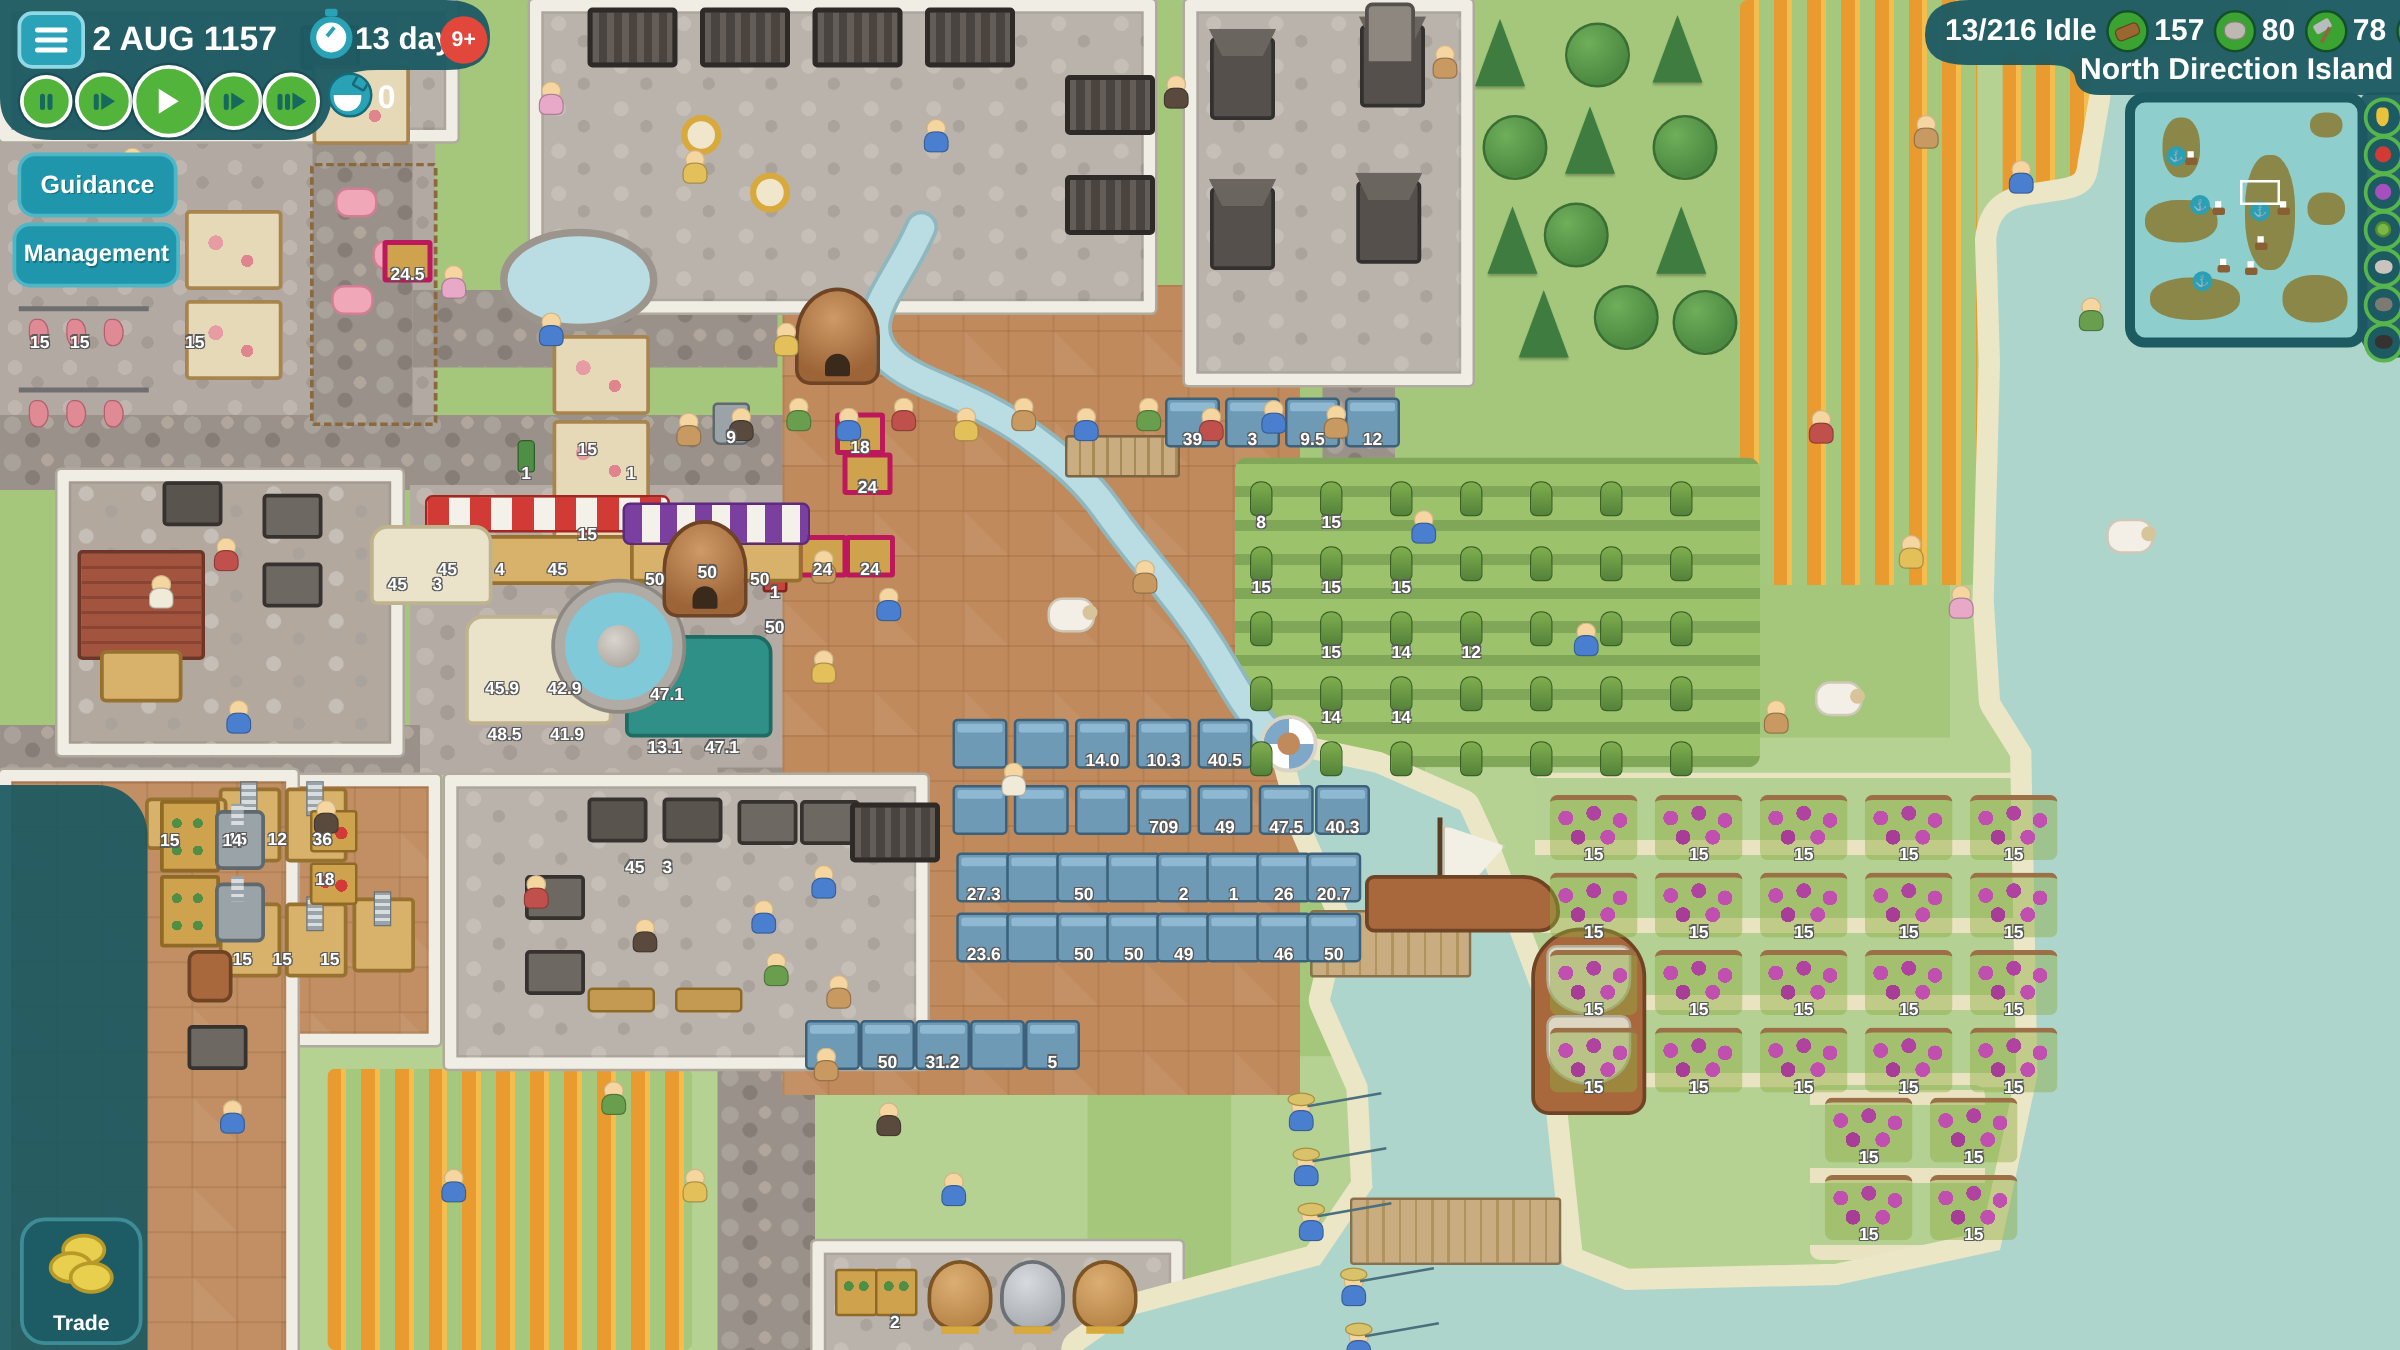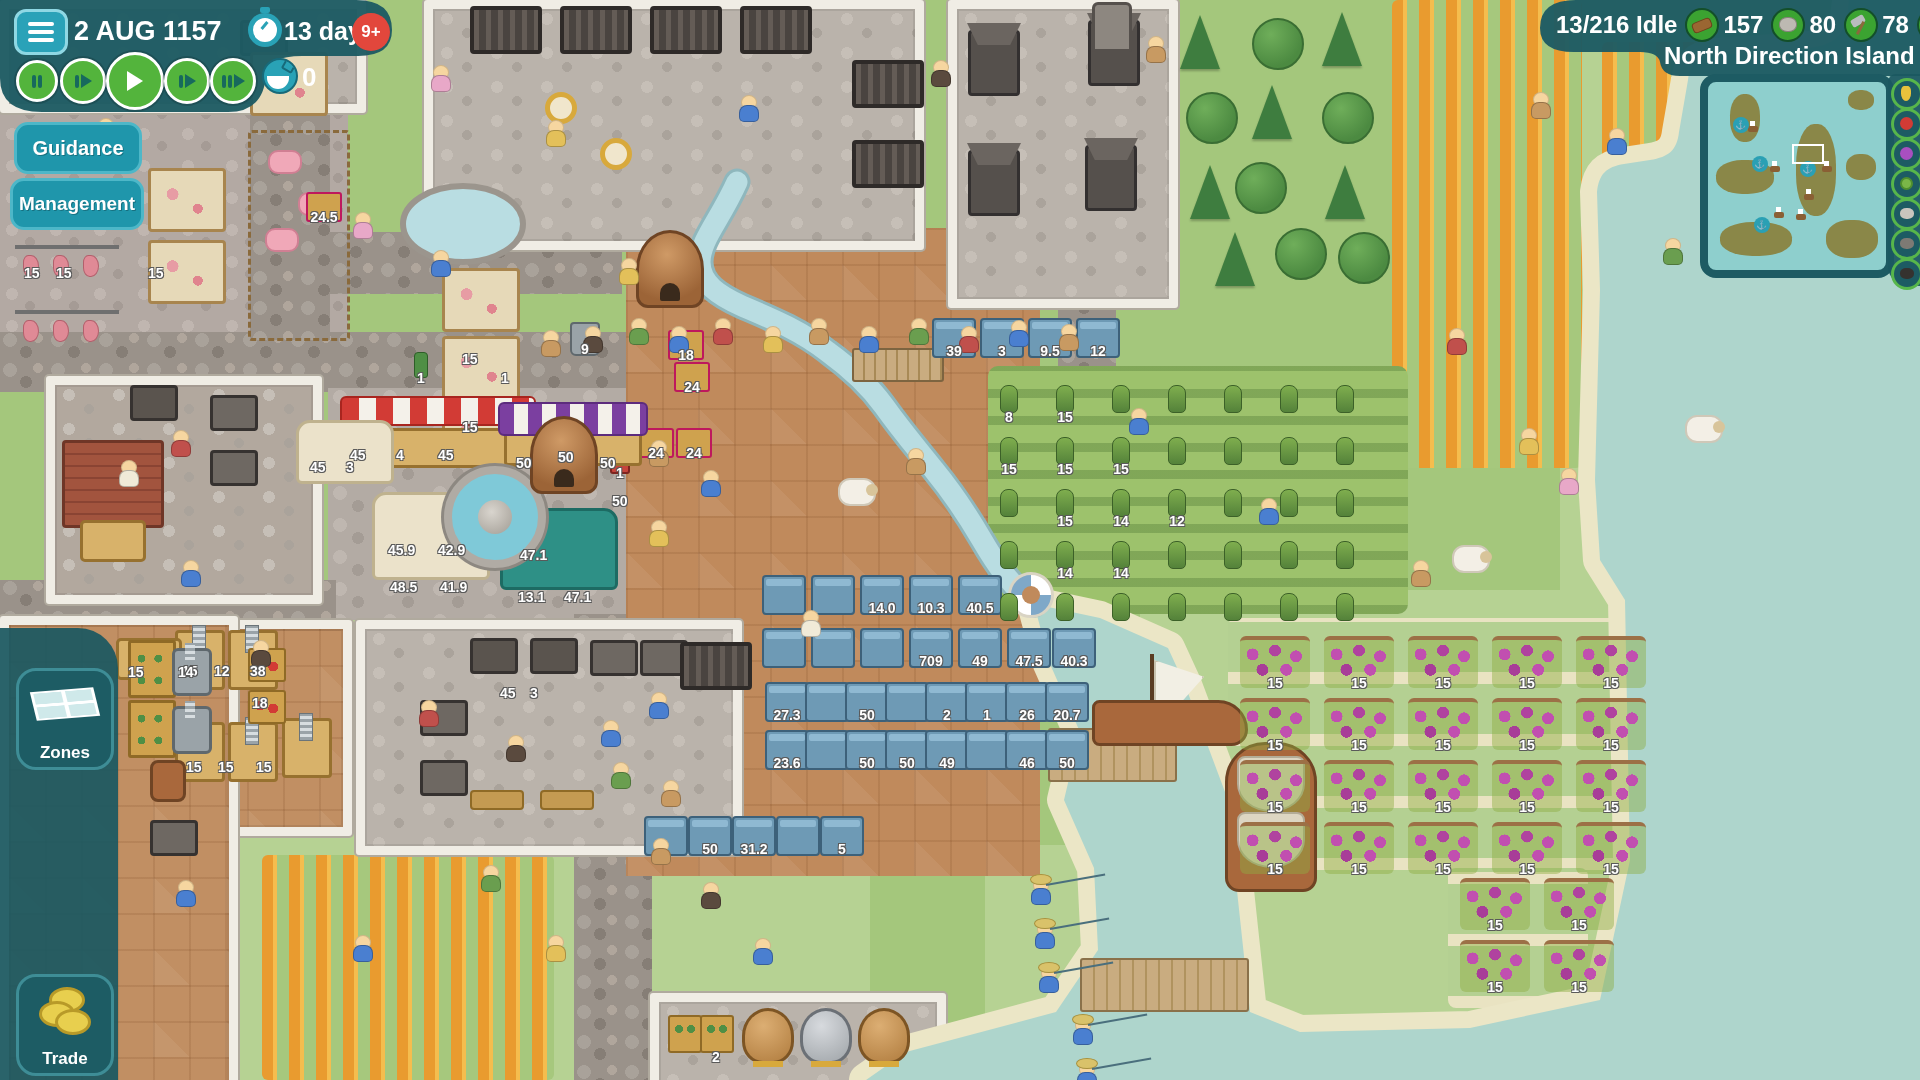--- a/index.html
+++ b/index.html
@@ -71,21 +71,21 @@
   .shipS .sail{position:absolute;top:0;left:62px;width:46px;height:52px;background:#f2efe4;border:2px solid #c8c2ae;clip-path:polygon(0 0,100% 30%,30% 100%,0 100%);}
   .shipS .mast{position:absolute;top:-6px;left:58px;width:4px;height:54px;background:#5a3c22;}
   .shipL{width:92px;height:150px;}
   .shipL .hull{position:absolute;inset:0;background:#a9683c;border:3px solid #6f4424;border-radius:40px 40px 14px 14px;}
   .shipL .sail{position:absolute;left:12px;width:64px;height:52px;background:#ddd6c2;border:2px solid #b3ac97;border-radius:8px 8px 50% 50%;}
   .crate{width:40px;height:36px;background:#6e9ab5;border:2px solid #3d617a;border-radius:4px;}
   .crate::before{content:"";position:absolute;left:2px;right:2px;top:2px;height:7px;background:#8fb9d2;border-radius:2px;}
   .crate .wlab{left:0;right:0;bottom:-2px;text-align:center;}
   .buoy{width:40px;height:40px;border-radius:50%;background:conic-gradient(#fff 0 25%,#7fa8c8 25% 50%,#fff 50% 75%,#7fa8c8 75%);border:3px solid #d9d4c4;}
   .buoy::after{content:"";position:absolute;inset:11px;border-radius:50%;background:#c08a5c;}
-  .gitem{width:32px;height:26px;background:#cfa24e;border:2px solid #be185d;border-radius:3px;}
+  .gitem{width:32px;height:26px;background:#cfa24e;border:4px solid #be185d;border-radius:3px;}
   .gitem .wlab{left:0;right:0;bottom:-4px;text-align:center;}
   .bin{width:26px;height:30px;background:#9aa3a8;border:2px solid #5f686d;border-radius:4px 4px 6px 6px;}
   .bin .wlab{left:0;right:0;bottom:-2px;text-align:center;}
   .bottle{width:12px;height:24px;background:#4f8f45;border:1px solid #2e5e28;border-radius:4px 4px 3px 3px;}
   .bottle .wlab{left:-4px;right:-4px;bottom:-8px;text-align:center;}
   .can{width:16px;height:22px;background:#c6443c;border:2px solid #7d241f;border-radius:3px;}
   .can .wlab{left:-4px;right:-4px;bottom:-8px;text-align:center;}
   .rack{width:72px;height:58px;background:#e6d9b8;border:3px solid #a8854e;border-radius:4px;background-image:
     radial-gradient(circle 6px at 30% 40%,#e79ca4 97%,transparent),
     radial-gradient(circle 5px at 65% 65%,#e0848e 97%,transparent);}
@@ -703,21 +703,21 @@
           <span class="vb" style="background: rgb(74, 127, 208);"></span>
         </div>
         <div class="wlab" style="left: 85px; top: 198px;">15</div>
         <div class="wlab" style="left: 148px; top: 266px;">15</div>
         <div class="wlab" style="left: 24px; top: 266px;">15</div>
         <div class="wlab" style="left: 56px; top: 266px;">15</div>
         <div class="wlab" style="left: 462px; top: 352px;">15</div>
         <div class="wlab" style="left: 462px; top: 420px;">15</div>
         <div class="wlab" style="left: 182px; top: 664px;">15</div>
         <div class="wlab" style="left: 214px; top: 664px;">12</div>
-        <div class="wlab" style="left: 250px; top: 664px;">38</div>
+        <div class="wlab" style="left: 250px; top: 664px;">36</div>
         <div class="wlab" style="left: 252px; top: 696px;">18</div>
         <div class="wlab" style="left: 186px; top: 760px;">15</div>
         <div class="wlab" style="left: 218px; top: 760px;">15</div>
         <div class="wlab" style="left: 256px; top: 760px;">15</div>
         <div class="wlab" style="left: 350px; top: 448px;">45</div>
         <div class="wlab" style="left: 396px; top: 448px;">4</div>
         <div class="wlab" style="left: 438px; top: 448px;">45</div>
         <div class="wlab" style="left: 516px; top: 456px;">50</div>
         <div class="wlab" style="left: 558px; top: 450px;">50</div>
         <div class="wlab" style="left: 600px; top: 456px;">50</div>
@@ -973,24 +973,20 @@
         </div>
         <div class="mic" style="top: 154px;">
           <i style="left: 6px; top: 7px; width: 14px; height: 11px; background: rgb(125, 122, 116); border-radius: 45%;"></i>
         </div>
         <div class="mic" style="top: 184px;">
           <i style="left: 6px; top: 7px; width: 14px; height: 11px; background: rgb(53, 50, 47); border-radius: 45%;"></i>
         </div>
       </div>
 
     <div id="sidepanel"></div>
-    <div class="sbtn" style="top:668px">
-      <span class="ic ic-zones"></span>
-      <span>Zones</span>
-    </div>
     <div class="sbtn" style="top:974px">
       <span class="ic ic-trade">
           <i style="left:10px;top:2px"></i>
           <i style="left:0;top:16px"></i>
           <i style="left:16px;top:24px"></i>
         </span>
       <span>Trade</span>
     </div>
   </div>
 </div>

